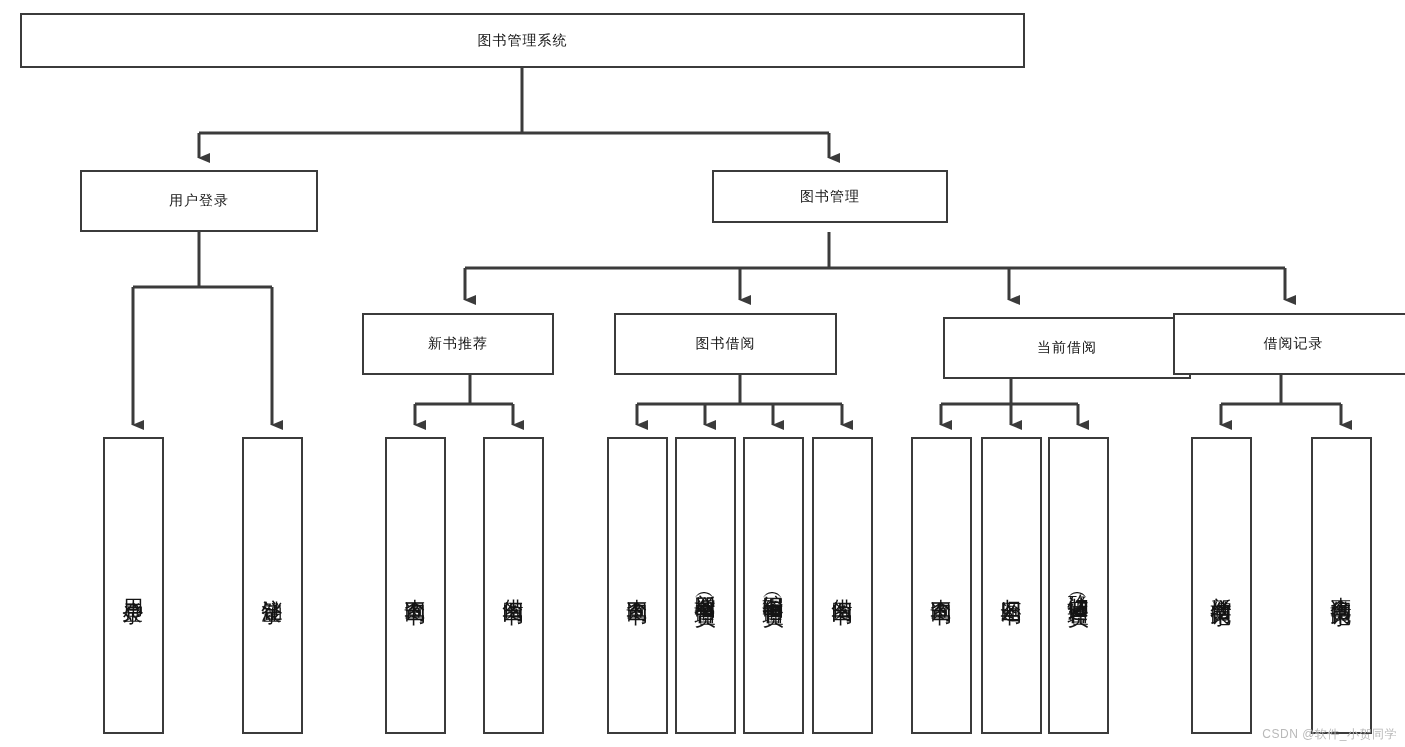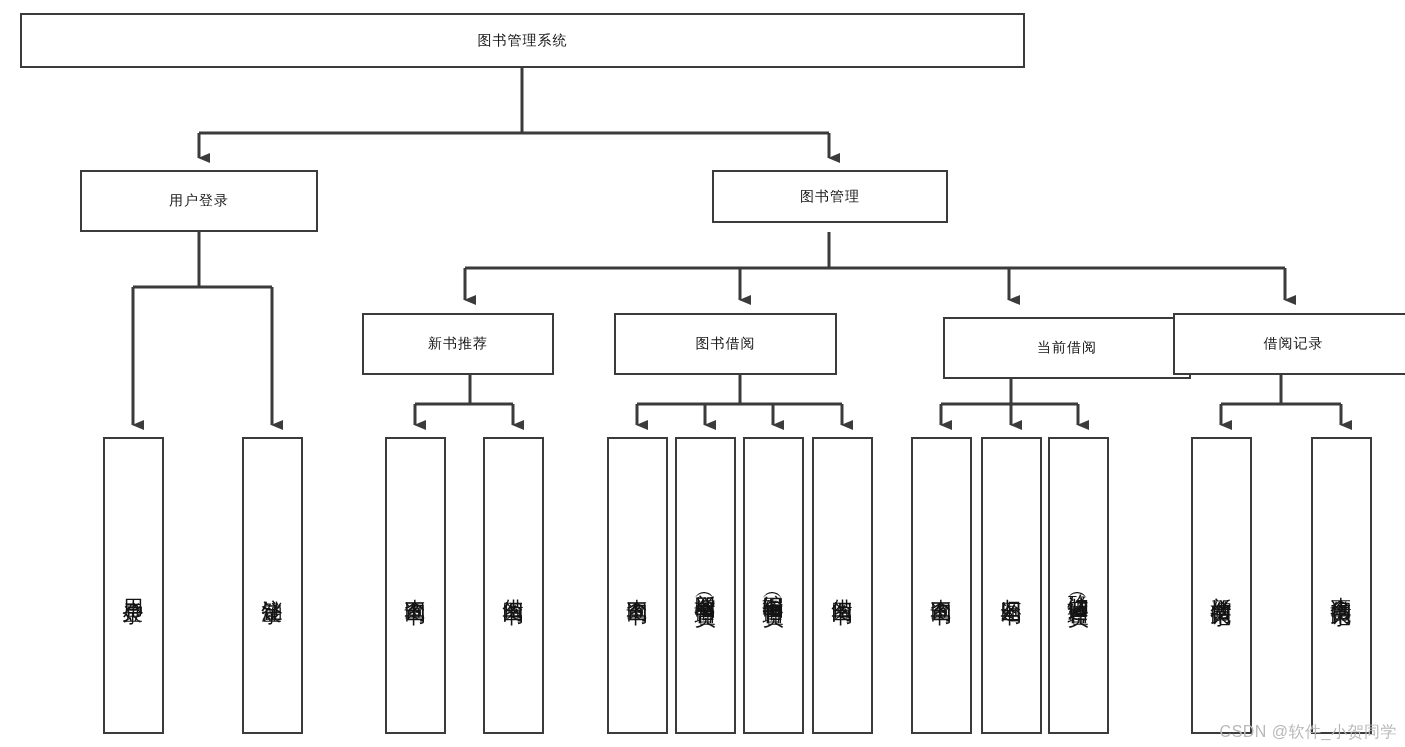--- a/index.html
+++ b/index.html
@@ -37,21 +37,21 @@
     text-orientation:upright;
     white-space:nowrap;
     font-size:21px;
     letter-spacing:2px;
     line-height:1;
   }
   .watermark{
     position:absolute;
     right:8px;
     bottom:4px;
-    font-size:16px;
+    font-size:12px;
     color:#b9b9b9;
     letter-spacing:.5px;
     white-space:nowrap;
     pointer-events:none;
   }
 </style>
 </head>
 <body>
 
 <div id="canvas">

